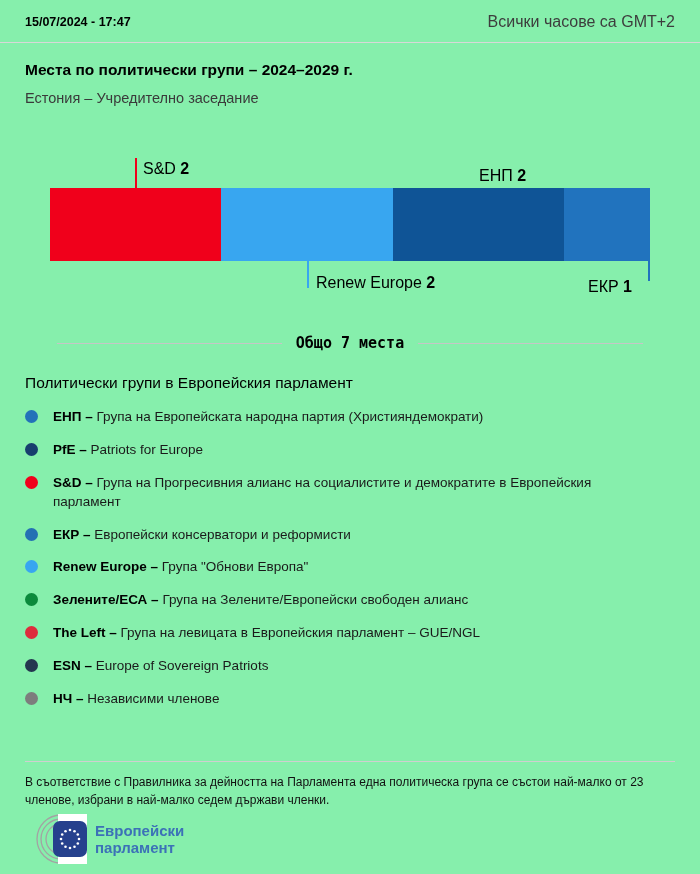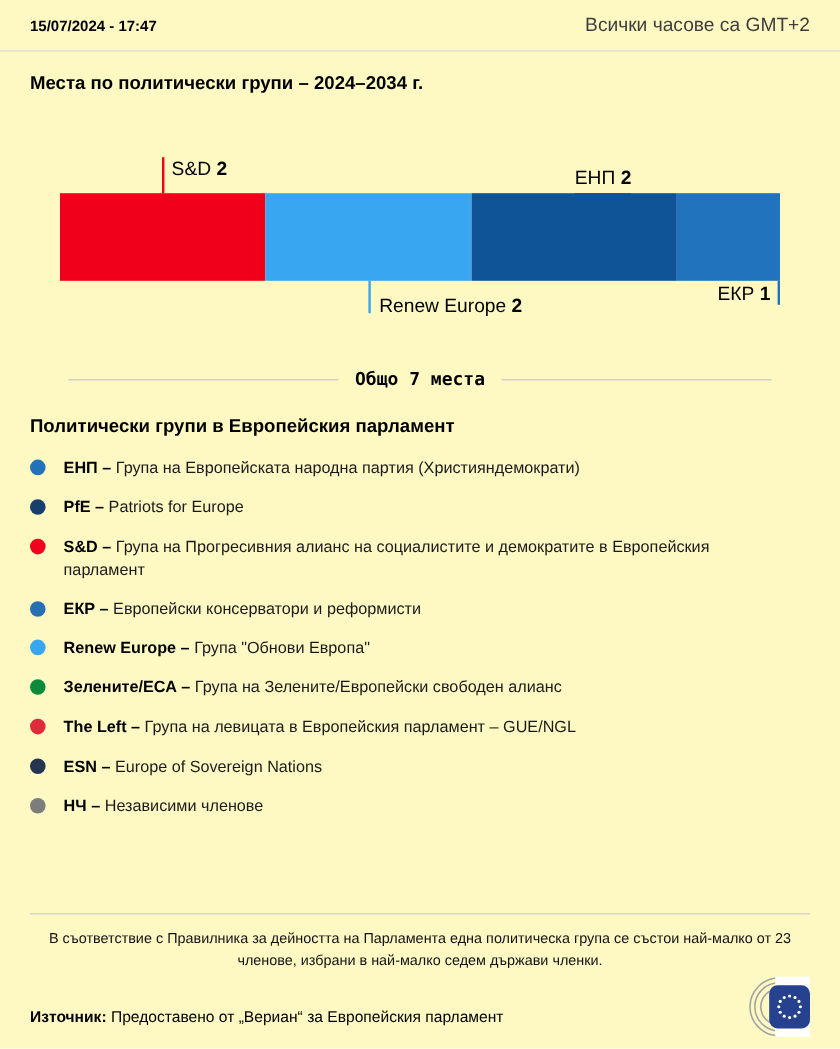--- a/index.html
+++ b/index.html
@@ -1,18 +1,18 @@
 <!DOCTYPE html>
 <html><head>
 <meta charset="utf-8">
 <style>
   * { margin:0; padding:0; box-sizing:border-box; }
   html,body { background:#ffffff; }
   body { font-family:"Liberation Sans","DejaVu Sans",sans-serif; color:#000; }
-  .page { width:700px; height:874px; position:relative; background:#fef9c3; overflow:hidden; }
+  .page { width:700px; height:874px; position:relative; background:#86efac; overflow:hidden; }
 
   .topbar { display:flex; justify-content:space-between; align-items:center; padding:13px 25px 11px; }
   .topbar-date { font-weight:700; font-size:12.5px; }
   .topbar-tz { font-size:16px; color:#3d3d3d; }
   .top-divider { border-bottom:1px solid #d8d8d8; }
 
   .title { font-size:15.5px; font-weight:700; margin:18px 25px 0; }
   .subtitle { font-size:14.5px; font-weight:400; color:#3a3a3a; margin:11px 25px 0; }
 
   .chart { position:relative; height:212px; }
@@ -25,56 +25,57 @@
   .callout-sd { left:135px; top:52px; }
   .callout-sd .vline { height:30px; position:absolute; left:0; top:0; }
   .callout-sd .callout-text { position:absolute; left:8px; top:2px; white-space:nowrap; }
   .callout-epp { left:479px; top:61px; }
   .callout-epp .callout-text { white-space:nowrap; }
   .callout-epp .hline { display:block; height:2px; width:47px; margin-top:3px; }
   .callout-renew { left:307px; top:155px; }
   .callout-renew .vline { height:27px; position:absolute; left:0; top:0; }
   .callout-renew .callout-text { position:absolute; left:9px; top:13px; white-space:nowrap; }
   .callout-ecr { right:50px; top:155px; display:flex; align-items:flex-start; }
-  .callout-ecr .callout-text { padding-top:3px; margin-right:6px; white-space:nowrap; }
+  .callout-ecr .callout-text { padding-top:17px; margin-right:16px; white-space:nowrap; }
   .callout-ecr .vline { height:20px; }
 
   .total-row { display:flex; align-items:center; gap:14px; margin:16px 57px 0; }
   .total-row .rule { flex:1; height:1px; background:#c6c6c6; }
   .total-label { font-family:"DejaVu Sans Mono",monospace; font-weight:700; font-size:15px; }
 
-  .legend-title { font-size:15.5px; font-weight:700; margin:22px 25px 0; }
+  .legend-title { font-size:15.5px; font-weight:400; margin:22px 25px 0; }
   .legend { list-style:none; margin:16px 25px 0; }
   .legend li { display:flex; align-items:flex-start; margin-bottom:14px; }
   .dot { width:13px; height:13px; border-radius:50%; flex:0 0 13px; margin-top:2px; margin-right:15px; }
   .legend-text { font-size:13.5px; line-height:1.4; color:#1a1a1a; max-width:575px; }
   .legend-text b { color:#000; font-weight:700; }
 
-  .footnote-block { position:absolute; left:25px; right:25px; bottom:64px;text-align:center; }
+  .footnote-block { position:absolute; left:25px; right:25px; bottom:64px; }
   .footnote-block .divider { border-top:1px solid #cfcfcf; margin-bottom:11px; }
   .footnote { font-size:12px; line-height:1.55; color:#111; max-width:660px; }
 
   .footer { position:absolute; left:25px; right:25px; bottom:10px; display:flex; justify-content:space-between; align-items:flex-end; }
   .source { font-size:13px; margin-bottom:9px; }
   .source b { font-weight:700; }
   .logo { display:flex; align-items:center; gap:8px; }
   .logo-text { display:flex; flex-direction:column; font-weight:700; font-size:15px; line-height:17px; color:#3C71B7; }
 </style>
 </head>
 <body>
 
 <div class="page">
 
   <div class="topbar">
     <span class="topbar-date">15/07/2024 - 17:47</span>
     <span class="topbar-tz">Всички часове са GMT+2</span>
   </div>
   <div class="top-divider"></div>
 
-  <h1 class="title">Места по политически групи – 2024–2034 г.</h1>
+  <h1 class="title">Места по политически групи – 2024–2029 г.</h1>
+  <h2 class="subtitle">Естония – Учредително заседание</h2>
 
   <div class="chart">
 
     <div class="callout callout-sd">
       <span class="vline" style="background: rgb(240, 0, 27);"></span>
       <span class="callout-text"><span>S&amp;D</span> <b>2</b></span>
     </div>
 
     <div class="callout callout-epp">
       <span class="callout-text"><span>ЕНП</span> <b>2</b></span>
@@ -131,38 +132,34 @@
       <li>
         <span class="dot" style="background: rgb(11, 138, 60);"></span>
         <span class="legend-text"><b>Зелените/ЕСА – </b><span>Група на Зелените/Европейски свободен алианс</span></span>
       </li>
       <li>
         <span class="dot" style="background: rgb(221, 44, 60);"></span>
         <span class="legend-text"><b>The Left – </b><span>Група на левицата в Европейския парламент – GUE/NGL</span></span>
       </li>
       <li>
         <span class="dot" style="background: rgb(36, 54, 79);"></span>
-        <span class="legend-text"><b>ESN – </b><span>Europe of Sovereign Nations</span></span>
+        <span class="legend-text"><b>ESN – </b><span>Europe of Sovereign Patriots</span></span>
       </li>
       <li>
         <span class="dot" style="background: rgb(125, 125, 125);"></span>
         <span class="legend-text"><b>НЧ – </b><span>Независими членове</span></span>
       </li>
     </ul>
 
   <div class="footnote-block">
     <div class="divider"></div>
     <p class="footnote">В съответствие с Правилника за дейността на Парламента една политическа група се състои най-малко от 23 членове, избрани в най-малко седем държави членки.</p>
   </div>
 
   <div class="footer">
-    <p class="source">
-      <b>Източник:</b>
-      <span>Предоставено от „Вериан“ за Европейския парламент</span>
-    </p>
     <div class="logo">
       <svg width="62" height="50" viewBox="0 0 62 50" aria-hidden="true">
         <g fill="none" stroke="#a3a3a3" stroke-width="1.3">
           <circle cx="36" cy="25" r="15"></circle>
           <circle cx="36" cy="25" r="20"></circle>
           <circle cx="36" cy="25" r="24"></circle>
         </g>
         <rect x="33" y="-1" width="30" height="52" fill="#ffffff"></rect>
         <rect x="28" y="7" width="34" height="36" rx="7" fill="#26418D"></rect>
         <g fill="#ffffff">
@@ -173,16 +170,20 @@
           <circle cx="40.5" cy="32.8" r="1.3"></circle>
             <circle cx="37.2" cy="29.5" r="1.3"></circle>
           <circle cx="36" cy="25" r="1.3"></circle>
             <circle cx="37.2" cy="20.5" r="1.3"></circle>
           <circle cx="40.5" cy="17.2" r="1.3"></circle>
             <circle cx="45" cy="16" r="1.3"></circle>
           <circle cx="49.5" cy="17.2" r="1.3"></circle>
             <circle cx="52.8" cy="20.5" r="1.3"></circle>
         </g>
       </svg>
+      <div class="logo-text">
+        <span>Европейски</span>
+        <span>парламент</span>
+      </div>
     </div>
   </div>
 
 </div>
 
 </body></html>

